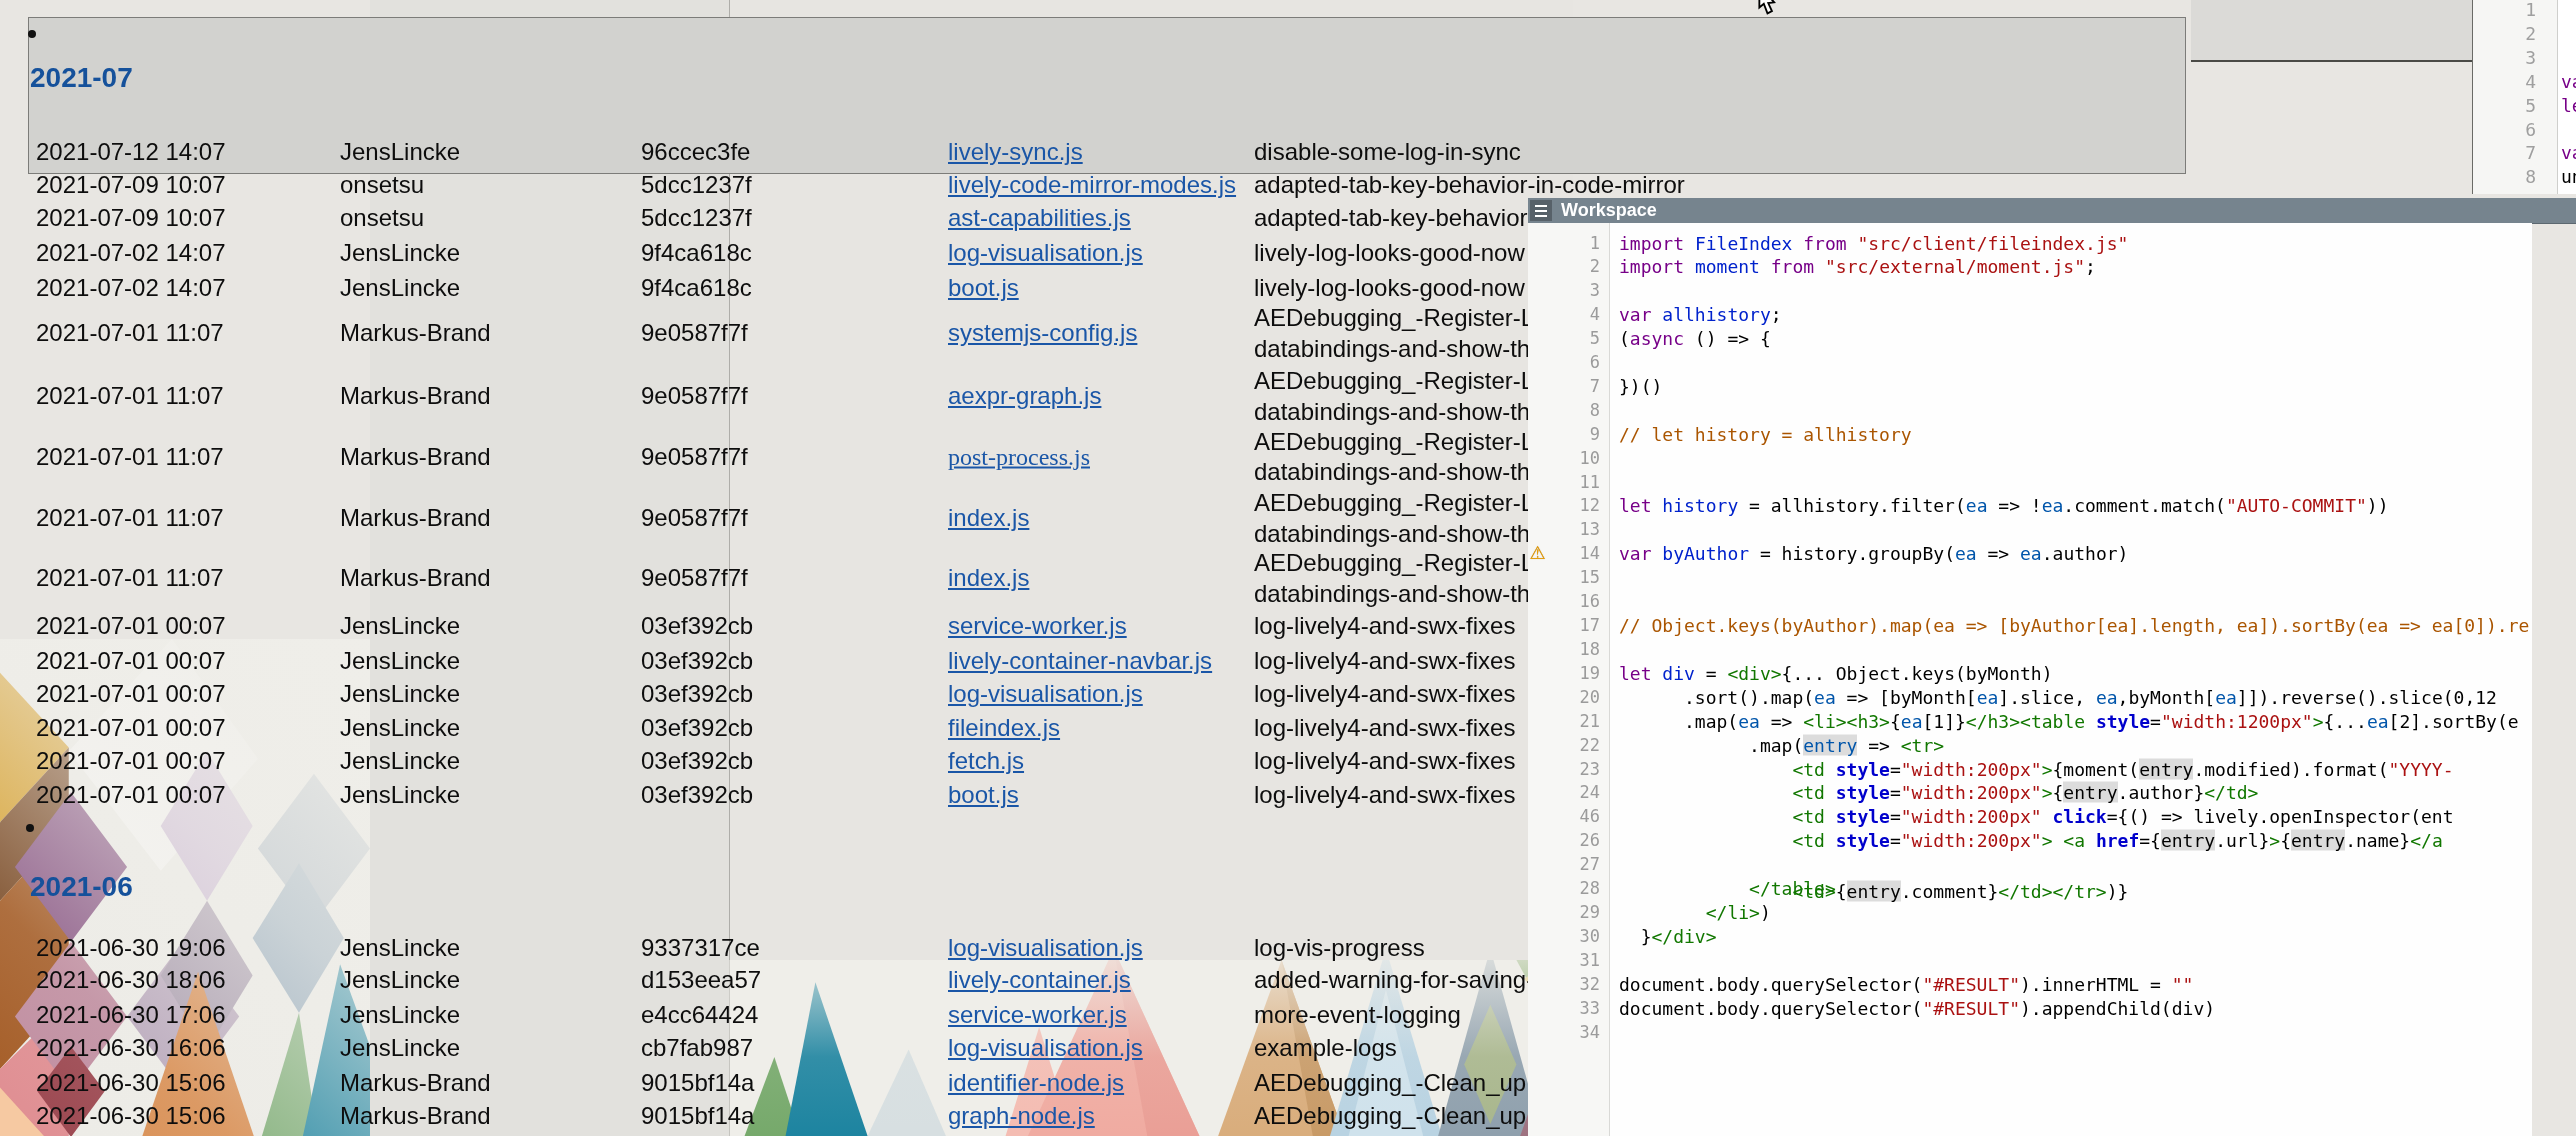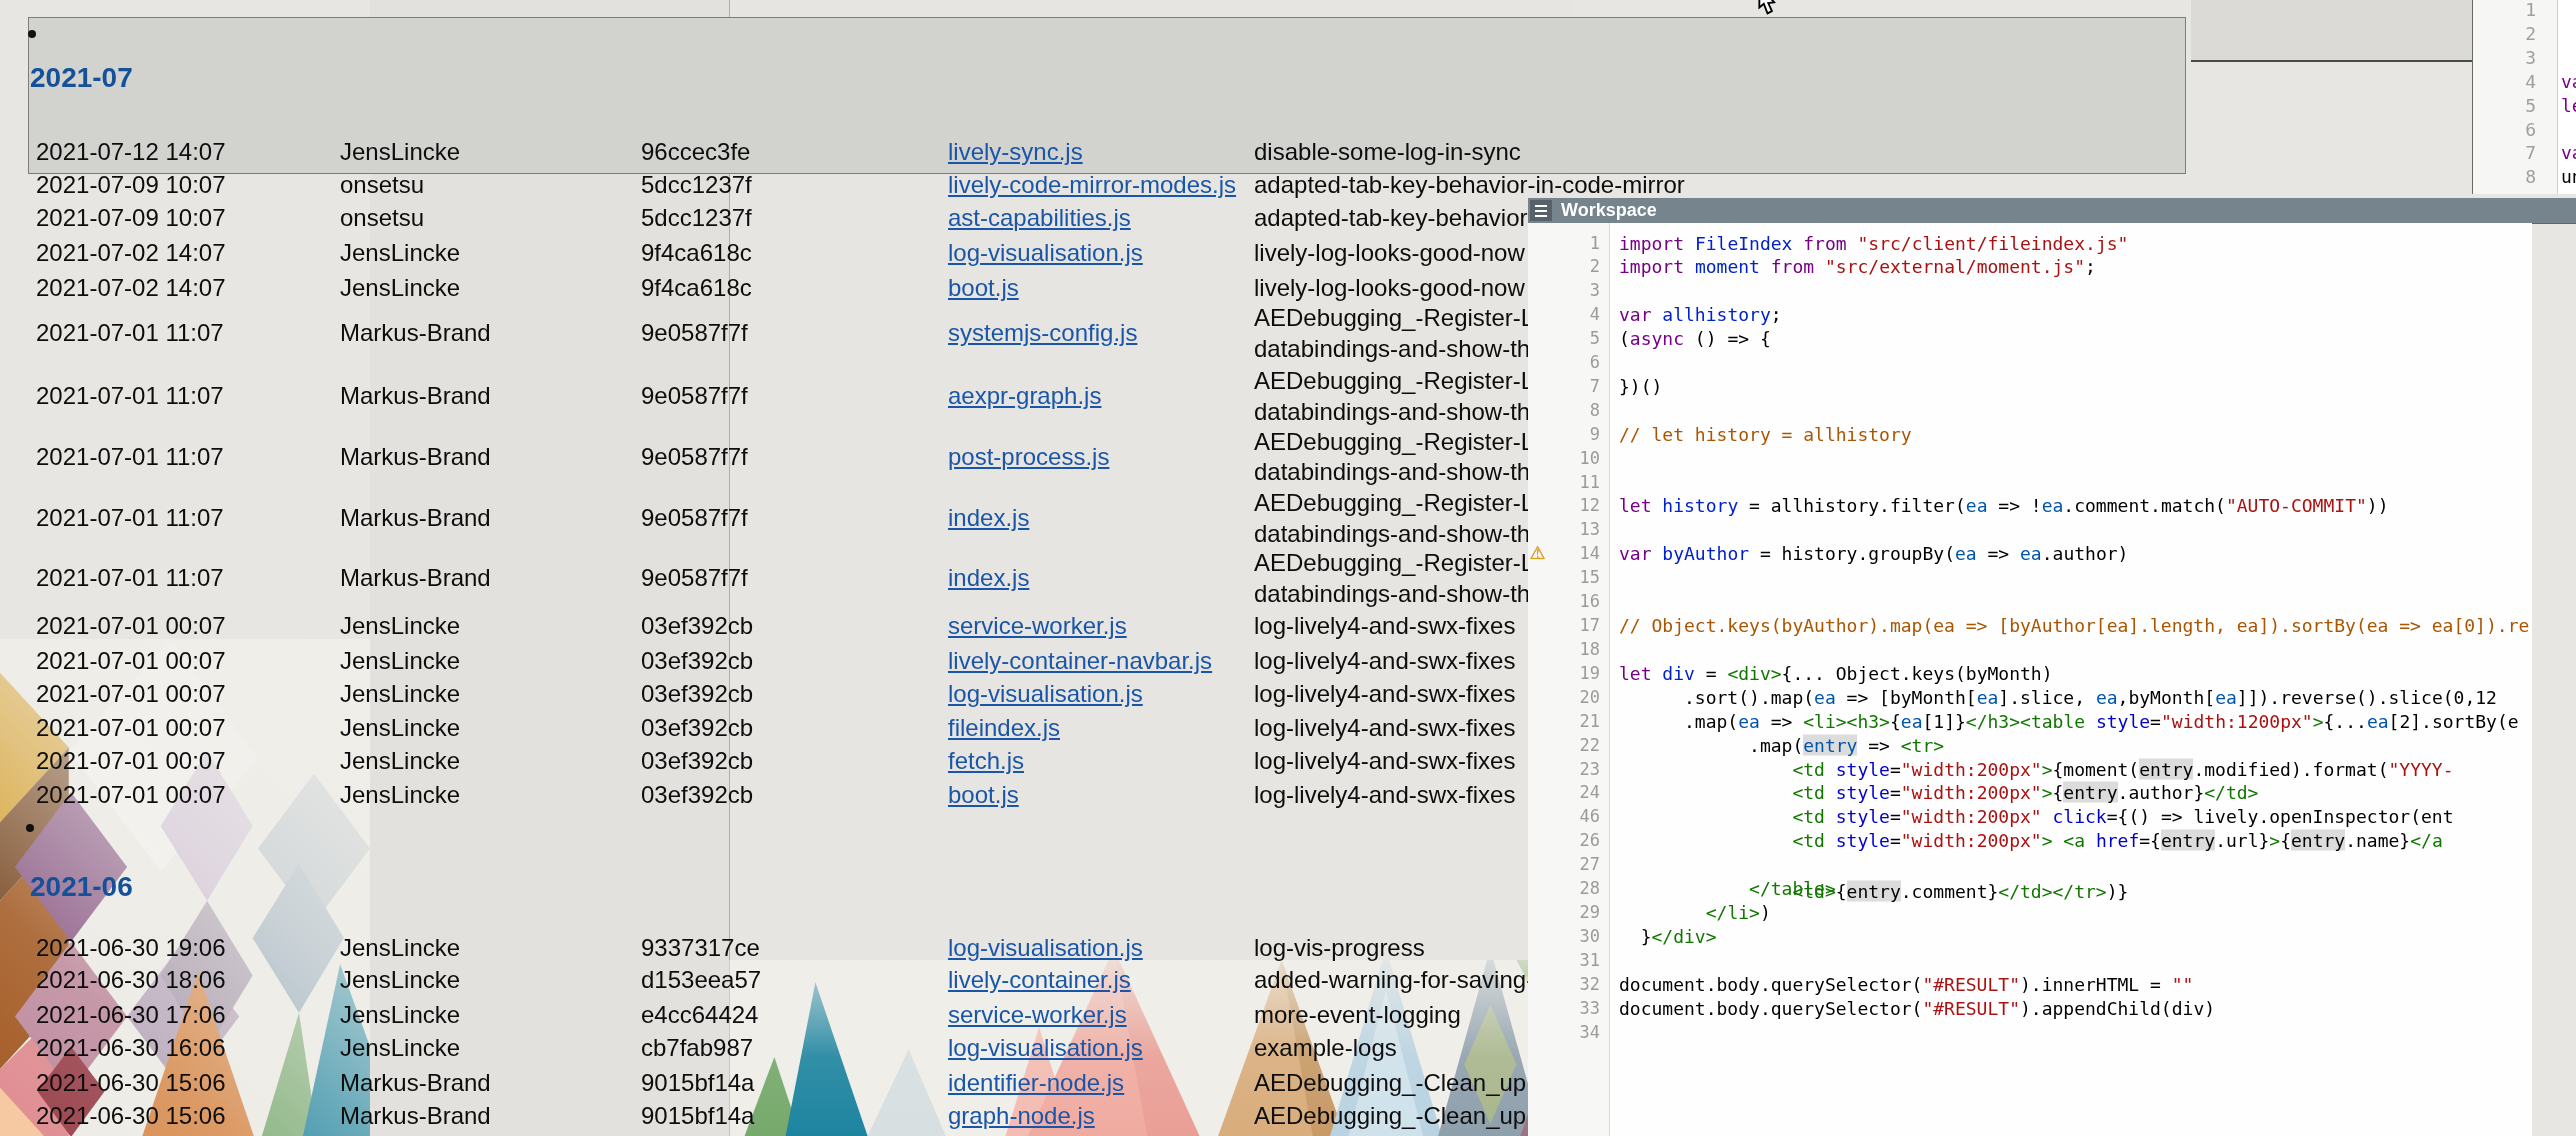--- a/index.html
+++ b/index.html
@@ -26,21 +26,21 @@
   #ws-burger{left:2.2px;top:2.2px;width:21.7px;height:21px;background:#576169;}
   #ws-burger span{position:absolute;left:4.5px;width:12.7px;height:2.2px;background:#fff;}
   #ws-title{left:33px;top:1.5px;font-size:18px;font-weight:bold;color:#ffffff;}
   #ws-body{left:0;top:25.4px;width:1004px;height:913px;background:#fefefe;overflow:hidden;}
   #ws-gutter{left:0;top:0;width:81px;height:913px;background:#f7f7f5;border-right:0.7px solid #d9d9d6;}
   .gnum{position:absolute;right:9px;transform:translateY(-50%);font-family:"DejaVu Sans Mono", monospace;font-size:17px;color:#9b9b9b;}
   .warnicon{position:absolute;left:1.5px;transform:translateY(-50%);font-size:18px;color:#f0a202;text-shadow:0 0 0.7px #8a5a00;}
   #ws-code{left:91px;top:0;width:913px;height:913px;}
   .cline{position:absolute;left:0;transform:translateY(-50%);font-family:"DejaVu Sans Mono", monospace;font-size:18px;color:#000;white-space:pre;}
   .cm-k{color:#770088;} .cm-d{color:#0022cc;} .cm-p{color:#0055aa;}
-  .cm-s{color:#aa1111;} .cm-c{color:#aa5500;} .cm-t{color:#117700;} .cm-a{color:#0000cc;}
+  .cm-s{color:#aa1111;} .cm-c{color:#aa5500;} .cm-t{color:#117700;} .cm-a{color:#0000cc;font-weight:bold;}
   .cm-h{background:#dcdcdc;} .cm-ph{color:#0055aa;background:#dcdcdc;}
   
   #side-editor{left:2472px;top:0;width:104px;height:194px;background:#fff;border-left:1.5px solid #6a6a66;}
   #side-gutter{left:0;top:0;width:84px;height:194px;background:#f6f6f4;border-right:0.7px solid #cfcfcc;}
   .sgnum{position:absolute;right:21px;transform:translateY(-50%);font-family:"DejaVu Sans Mono", monospace;font-size:18px;color:#9f9f9f;}
   .sfrag{position:absolute;left:88px;transform:translateY(-50%);font-family:"DejaVu Sans Mono", monospace;font-size:18px;white-space:pre;}
   svg{display:block;}
 </style>
 </head>
 <body>
@@ -147,21 +147,21 @@
     <div class="cell" style="left: 1254px; top: 349px;">databindings-and-show-them-i</div>
     <div class="cell" style="left: 36px; top: 396px;">2021-07-01 11:07</div>
     <div class="cell" style="left: 340px; top: 396px;">Markus-Brand</div>
     <div class="cell" style="left: 641px; top: 396px;">9e0587f7f</div>
     <div class="cell filelink" style="left: 948px; top: 396px;">aexpr-graph.js</div>
     <div class="cell" style="left: 1254px; top: 381px;">AEDebugging_-Register-Local</div>
     <div class="cell" style="left: 1254px; top: 412px;">databindings-and-show-them-i</div>
     <div class="cell" style="left: 36px; top: 457px;">2021-07-01 11:07</div>
     <div class="cell" style="left: 340px; top: 457px;">Markus-Brand</div>
     <div class="cell" style="left: 641px; top: 457px;">9e0587f7f</div>
-    <div class="cell filelink" style="left: 948px; top: 457px;">post-process.js</div>
+    <div class="cell filelink" style="left: 948px; top: 457px; font-family: Liberation Serif, serif;">post-process.js</div>
     <div class="cell" style="left: 1254px; top: 442px;">AEDebugging_-Register-Local</div>
     <div class="cell" style="left: 1254px; top: 472px;">databindings-and-show-them-i</div>
     <div class="cell" style="left: 36px; top: 518px;">2021-07-01 11:07</div>
     <div class="cell" style="left: 340px; top: 518px;">Markus-Brand</div>
     <div class="cell" style="left: 641px; top: 518px;">9e0587f7f</div>
     <div class="cell filelink" style="left: 948px; top: 518px;">index.js</div>
     <div class="cell" style="left: 1254px; top: 503px;">AEDebugging_-Register-Local</div>
     <div class="cell" style="left: 1254px; top: 534px;">databindings-and-show-them-i</div>
     <div class="cell" style="left: 36px; top: 578px;">2021-07-01 11:07</div>
     <div class="cell" style="left: 340px; top: 578px;">Markus-Brand</div>

